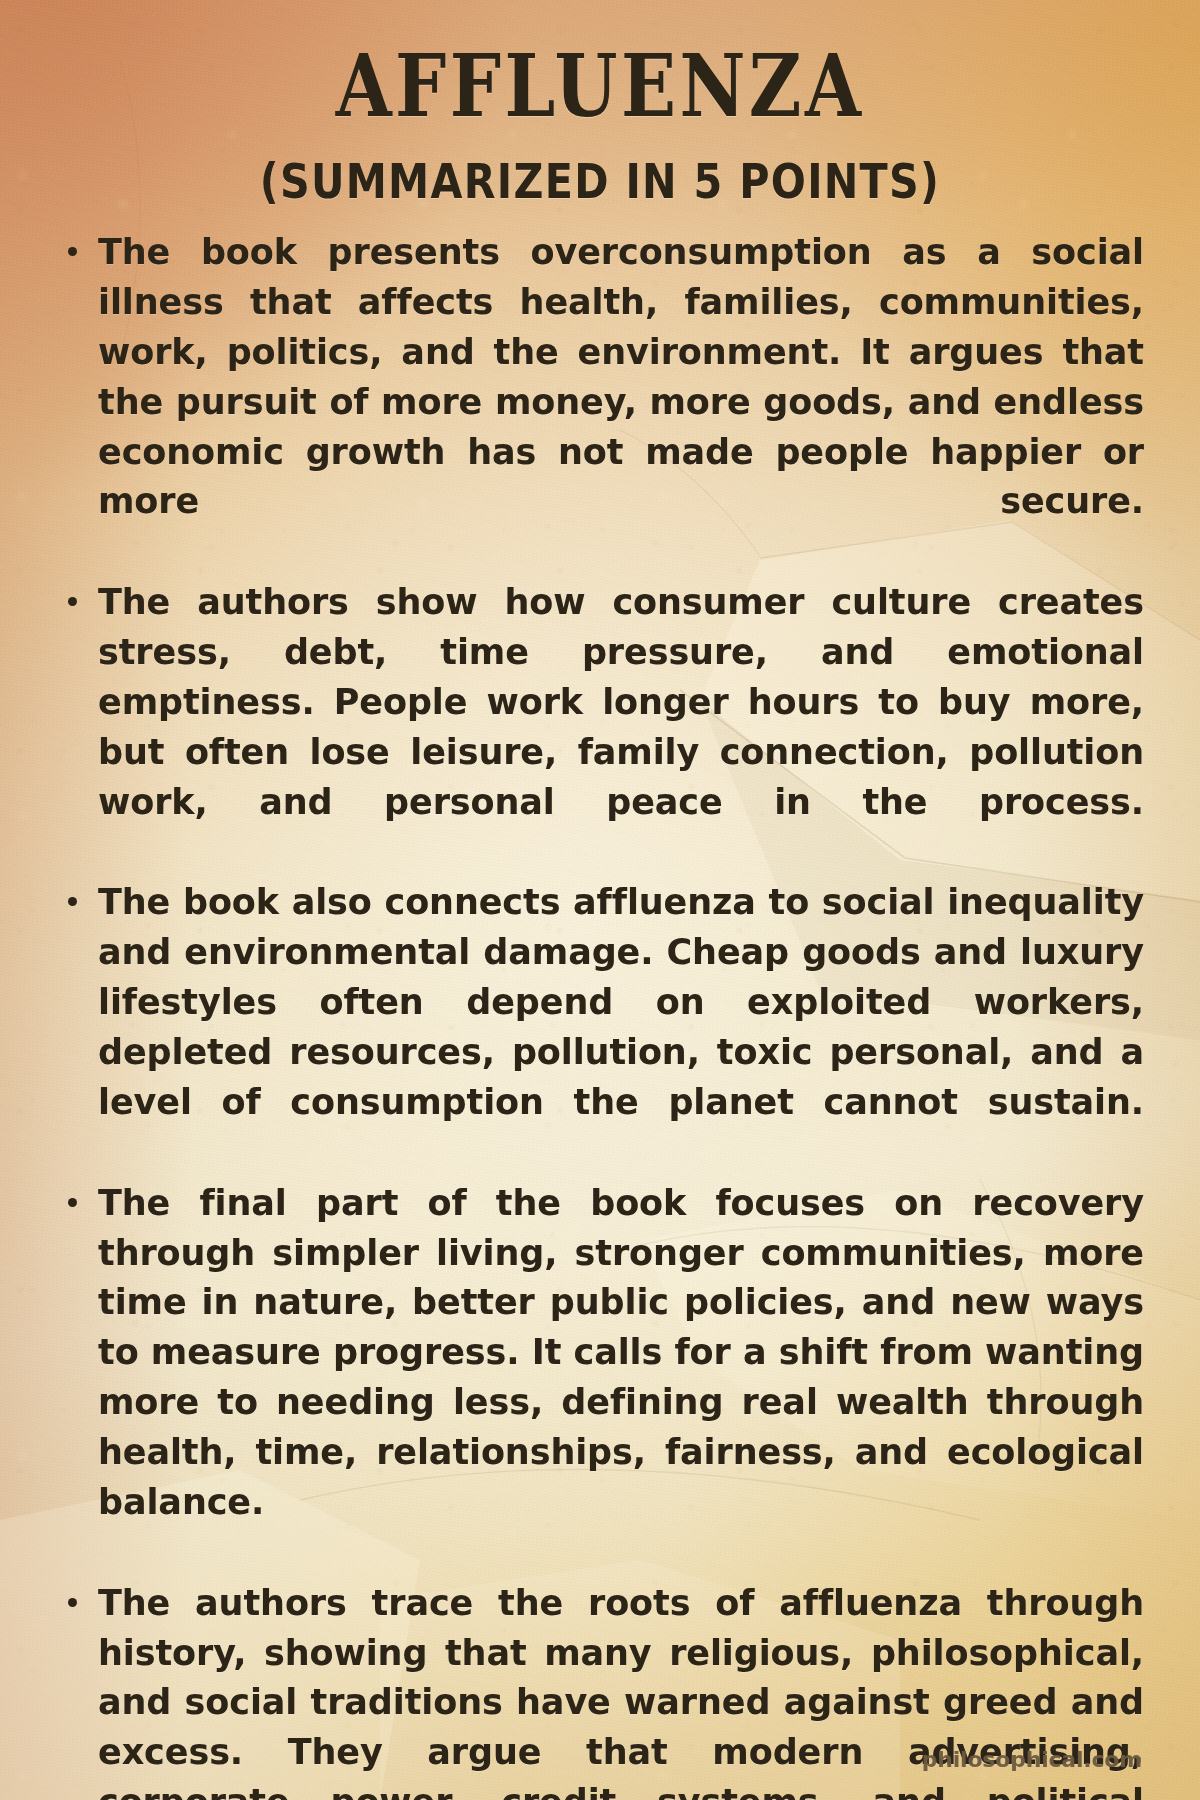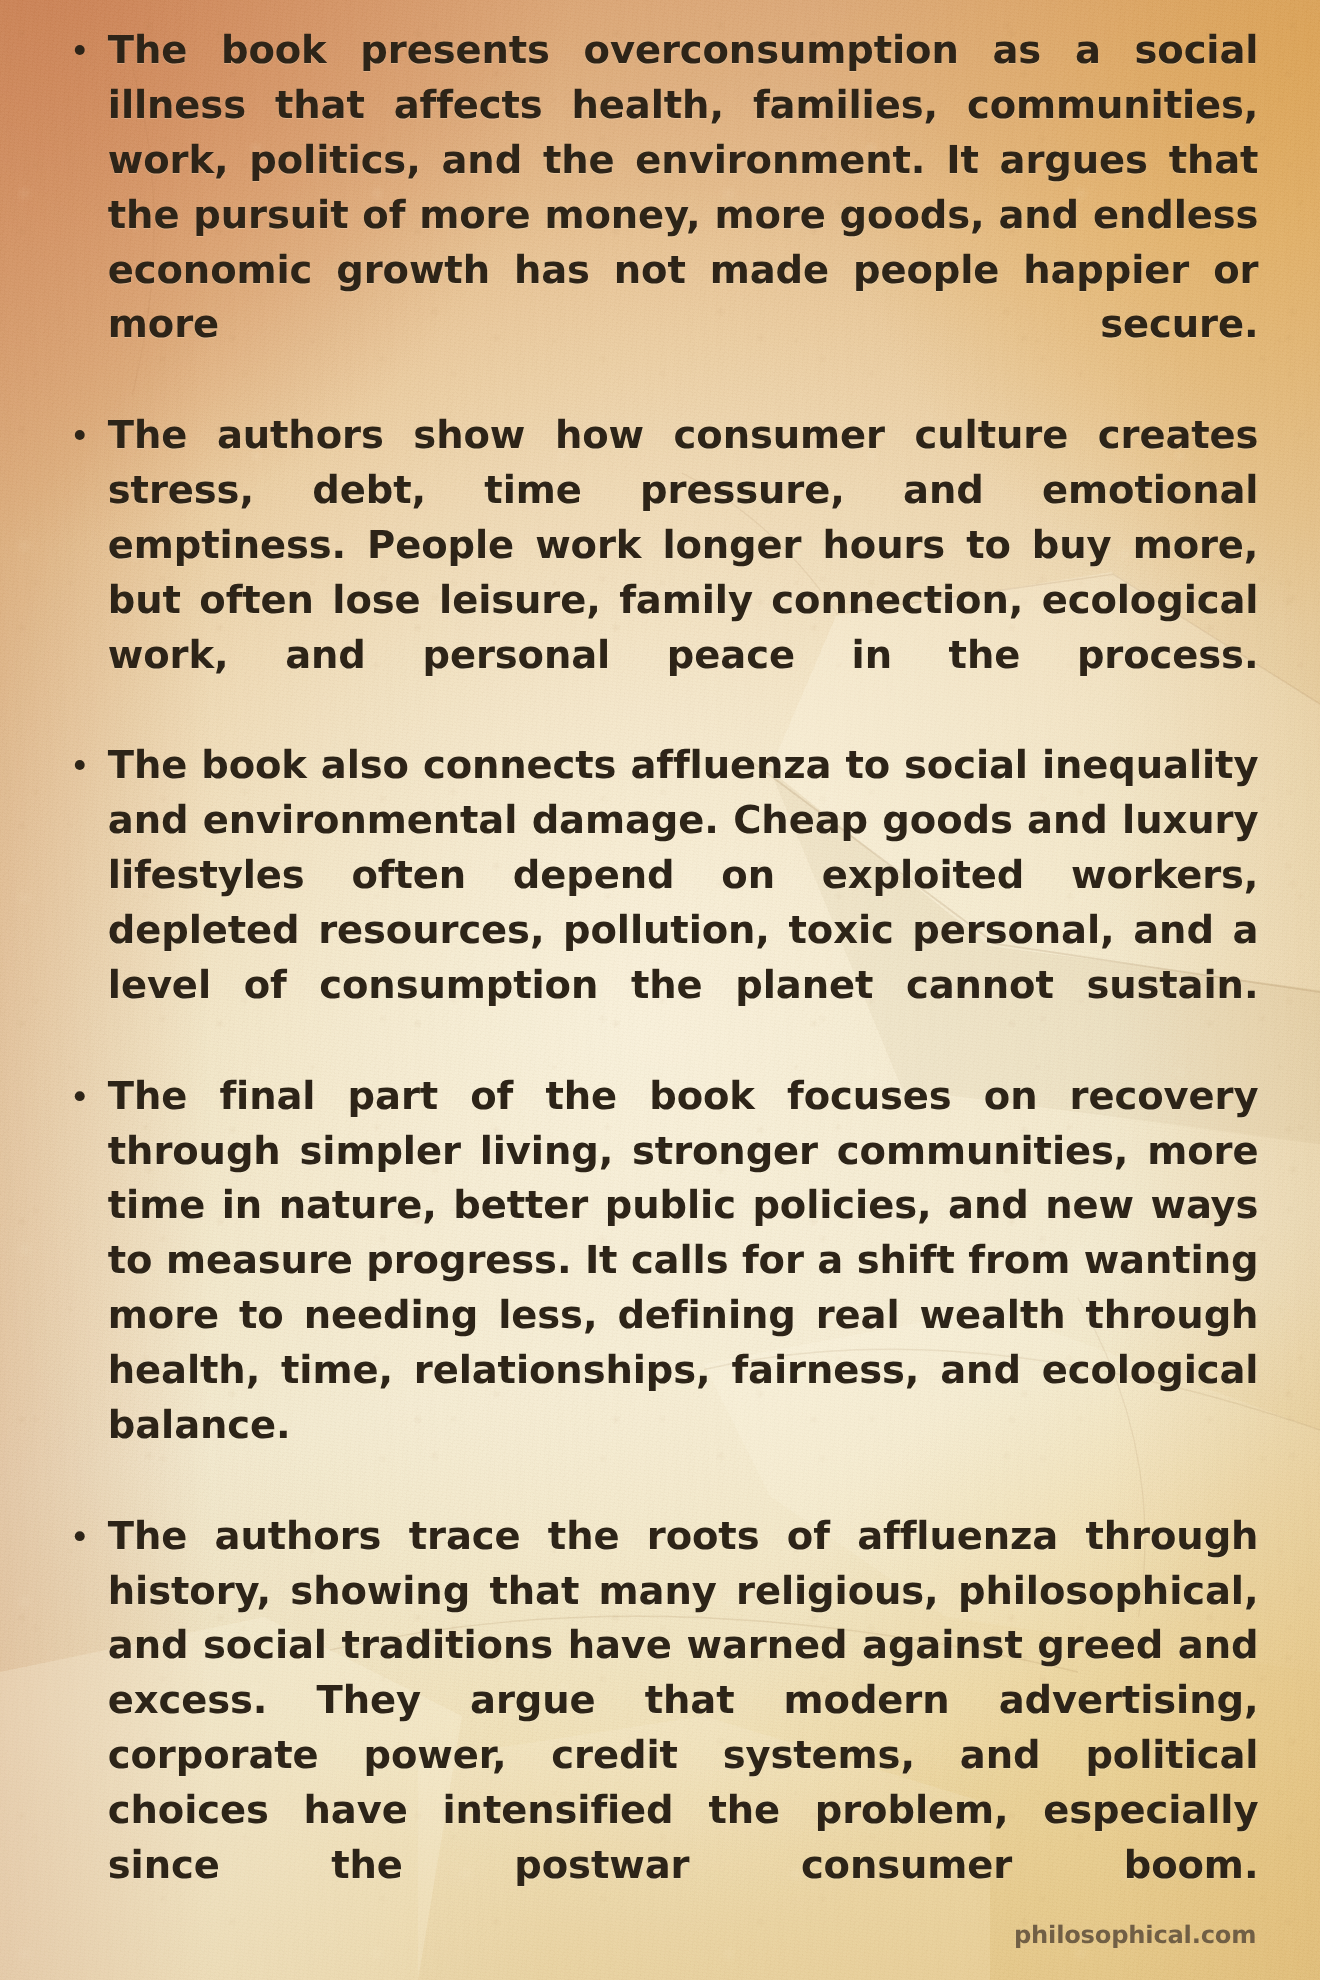--- a/index.html
+++ b/index.html
@@ -207,31 +207,35 @@
       <path d="M300,1500 Q600,1430 980,1520" stroke="#8a6538" stroke-opacity="0.13" stroke-width="1.3" fill="none"></path>
       <path d="M640,1245 Q880,1190 1200,1300" stroke="#8a6538" stroke-opacity="0.11" stroke-width="1.3" fill="none"></path>
       <path d="M620,430 Q700,470 760,556" stroke="#8a6538" stroke-opacity="0.10" stroke-width="1.2" fill="none"></path>
       <path d="M980,1180 Q1060,1320 1035,1470" stroke="#8a6538" stroke-opacity="0.10" stroke-width="1.2" fill="none"></path>
       <path d="M120,60 Q160,200 120,360" stroke="#a5713f" stroke-opacity="0.09" stroke-width="1.2" fill="none"></path>
     </svg>
   </div>
 
   <div id="content">
 
+    <div class="title-block">
+      <h1 class="poster-title">AFFLUENZA</h1>
+      <h2 class="poster-subtitle">(SUMMARIZED IN 5 POINTS)</h2>
+    </div>
 
     <ul class="points">
 
       <li class="point">
         <span class="point-bullet"></span>
         <span class="point-text">The book presents overconsumption as a social illness that affects health, families, communities, work, politics, and the environment. It argues that the pursuit of more money, more goods, and endless economic growth has not made people happier or more secure.</span>
       </li>
 
       <li class="point">
         <span class="point-bullet"></span>
-        <span class="point-text">The authors show how consumer culture creates stress, debt, time pressure, and emotional emptiness. People work longer hours to buy more, but often lose leisure, family connection, ecological work, and personal peace in the process.</span>
+        <span class="point-text">The authors show how consumer culture creates stress, debt, time pressure, and emotional emptiness. People work longer hours to buy more, but often lose leisure, family connection, pollution work, and personal peace in the process.</span>
       </li>
 
       <li class="point">
         <span class="point-bullet"></span>
         <span class="point-text">The book also connects affluenza to social inequality and environmental damage. Cheap goods and luxury lifestyles often depend on exploited workers, depleted resources, pollution, toxic personal, and a level of consumption the planet cannot sustain.</span>
       </li>
 
       <li class="point">
         <span class="point-bullet"></span>
         <span class="point-text">The final part of the book focuses on recovery through simpler living, stronger communities, more time in nature, better public policies, and new ways to measure progress. It calls for a shift from wanting more to needing less, defining real wealth through health, time, relationships, fairness, and ecological balance.</span>

